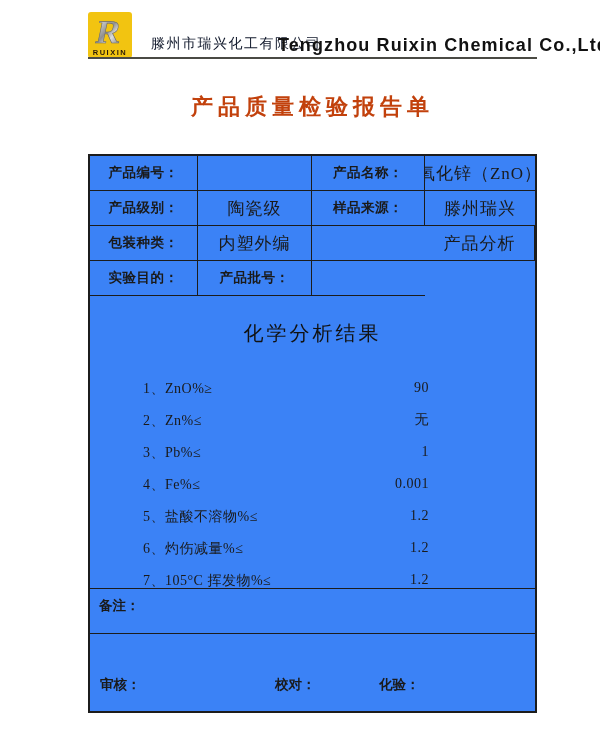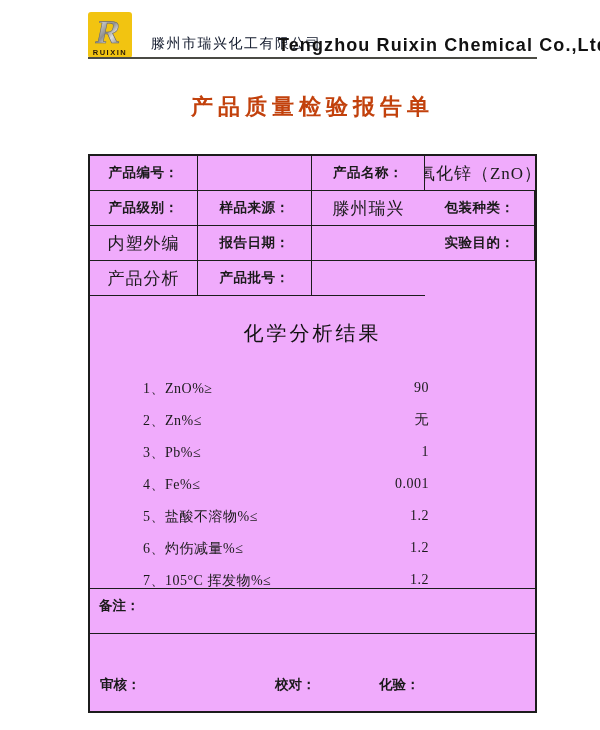--- a/index.html
+++ b/index.html
@@ -33,21 +33,21 @@
     position:absolute; left:88px; top:92px; width:449px;
     text-align:center;
     font-family:"Liberation Sans","DejaVu Sans",sans-serif;
     font-size:22px; font-weight:bold; letter-spacing:5px; color:#c2410c;
     white-space:nowrap;
   }
 
   
   .report-table {
     position:absolute; left:88px; top:154px; width:449px; height:559px;
-    border:2px solid #1c1c1c; background:#f0abfc;
+    border:2px solid #1c1c1c; background:#3b82f6;
     display:flex; flex-direction:column;
   }
   .info-grid {
     display:grid;
     grid-template-columns:108px 114px 113px 1fr;
     grid-auto-rows:35px;
   }
   .cell {
     border-right:1.5px solid #1c1c1c;
     border-bottom:1.5px solid #1c1c1c;
@@ -121,30 +121,30 @@
   <div class="report-table">
 
     <div class="info-grid">
 
       <div class="cell cell-label">产品编号：</div>
       <div class="cell cell-value"></div>
       <div class="cell cell-label">产品名称：</div>
       <div class="cell cell-value last">氧化锌（ZnO）</div>
 
       <div class="cell cell-label">产品级别：</div>
+      <div class="cell cell-value">陶瓷级</div>
       <div class="cell cell-label">样品来源：</div>
       <div class="cell cell-value last">滕州瑞兴</div>
 
       <div class="cell cell-label">包装种类：</div>
       <div class="cell cell-value">内塑外编</div>
-      <div class="cell cell-label">报告日期：</div>
       <div class="cell cell-value last"></div>
 
+      <div class="cell cell-value">产品分析</div>
       <div class="cell cell-label">实验目的：</div>
-      <div class="cell cell-value">产品分析</div>
       <div class="cell cell-label">产品批号：</div>
       <div class="cell cell-value last"></div>
     </div>
 
     <div class="analysis">
       <div class="analysis-title">化学分析结果</div>
       <div class="analysis-items">
         <div class="ana-item">
           <span class="ana-label">1、ZnO%≥</span>
           <span class="ana-value">90</span>

